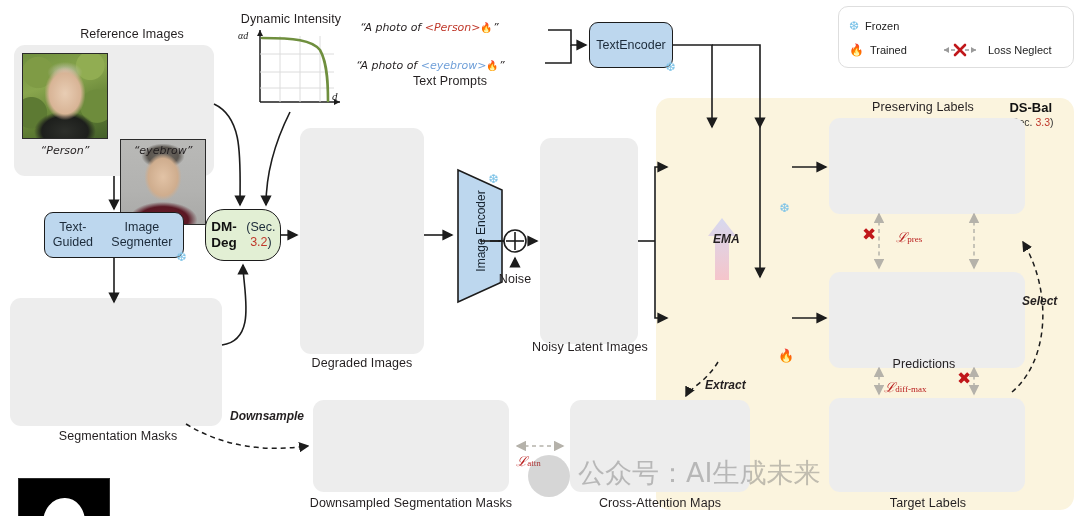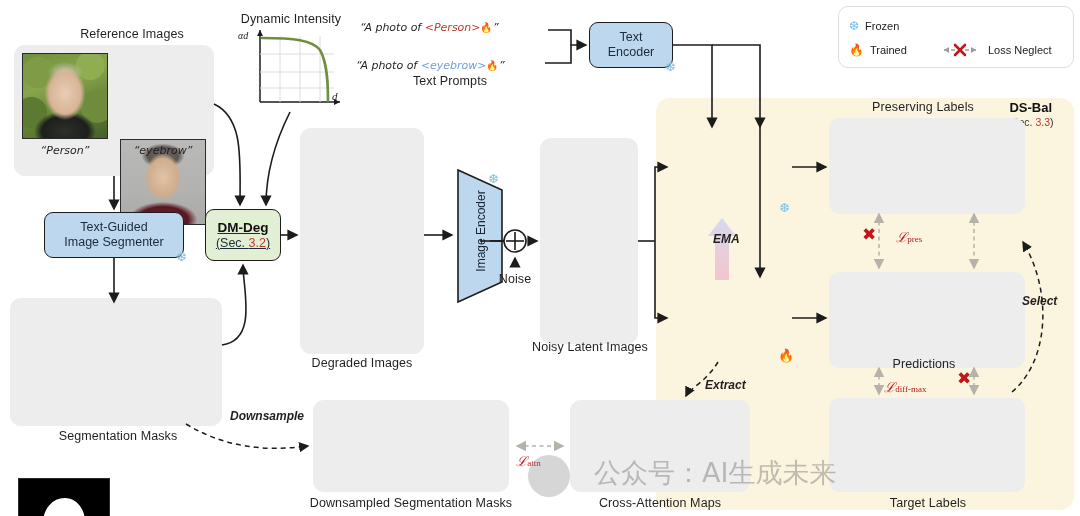--- a/index.html
+++ b/index.html
@@ -48,26 +48,26 @@
     font-size: 12px; color: #b91c1c; white-space: nowrap;
     font-family: Liberation Serif, serif;
   }
   .losslbl i { font-style: italic; font-size: 13.5px; }
   .losslbl sub, .losslbl .sub { font-size: 9px; }
 
   
   .box {
     border: 1.6px solid #1c1c1c;
     display: flex; align-items: center; justify-content: center;
-    flex-direction: column;
+    flex-direction: row;
     text-align: center; line-height: 1.18;
     font-size: 12.5px; color: #1c2b3a;
   }
   .box.blue { background: #bdd7ee; border-radius: 9px; }
-  .box.green { background: #e2efd4; border-radius: 9px; text-decoration: underline; }
+  .box.green { background: #e2efd4; border-radius: 19px; }
   .box b { font-weight: bold; font-size: 13.5px; color: #111; }
   .red { color: #c0392b; }
 
   
   .tile {
     border: 1.5px solid #2b2b2b;
     background-size: cover; background-position: center;
     overflow: hidden; position: relative;
   }
 
@@ -111,21 +111,21 @@
 
   .xmark {
     position: absolute; color: #c0171a; font-weight: bold;
     font-size: 17px; line-height: 1; font-family: "DejaVu Sans", sans-serif;
   }
 
   
   .wm {
     position: absolute; color: rgba(110,110,110,.42);
     font-size: 27px; font-family: "DejaVu Sans", sans-serif;
-    white-space: nowrap; pointer-events: none; margin-left: 16px;
+    white-space: nowrap; pointer-events: none;
   }
   .wm-circle {
     position: absolute; width: 42px; height: 42px; border-radius: 50%;
     background: rgba(120,120,120,.30);
   }
 
   svg.edge { position: absolute; left: 0; top: 0; width: 1080px; height: 516px;
              pointer-events: none; overflow: visible; }
 </style>
 </head>

